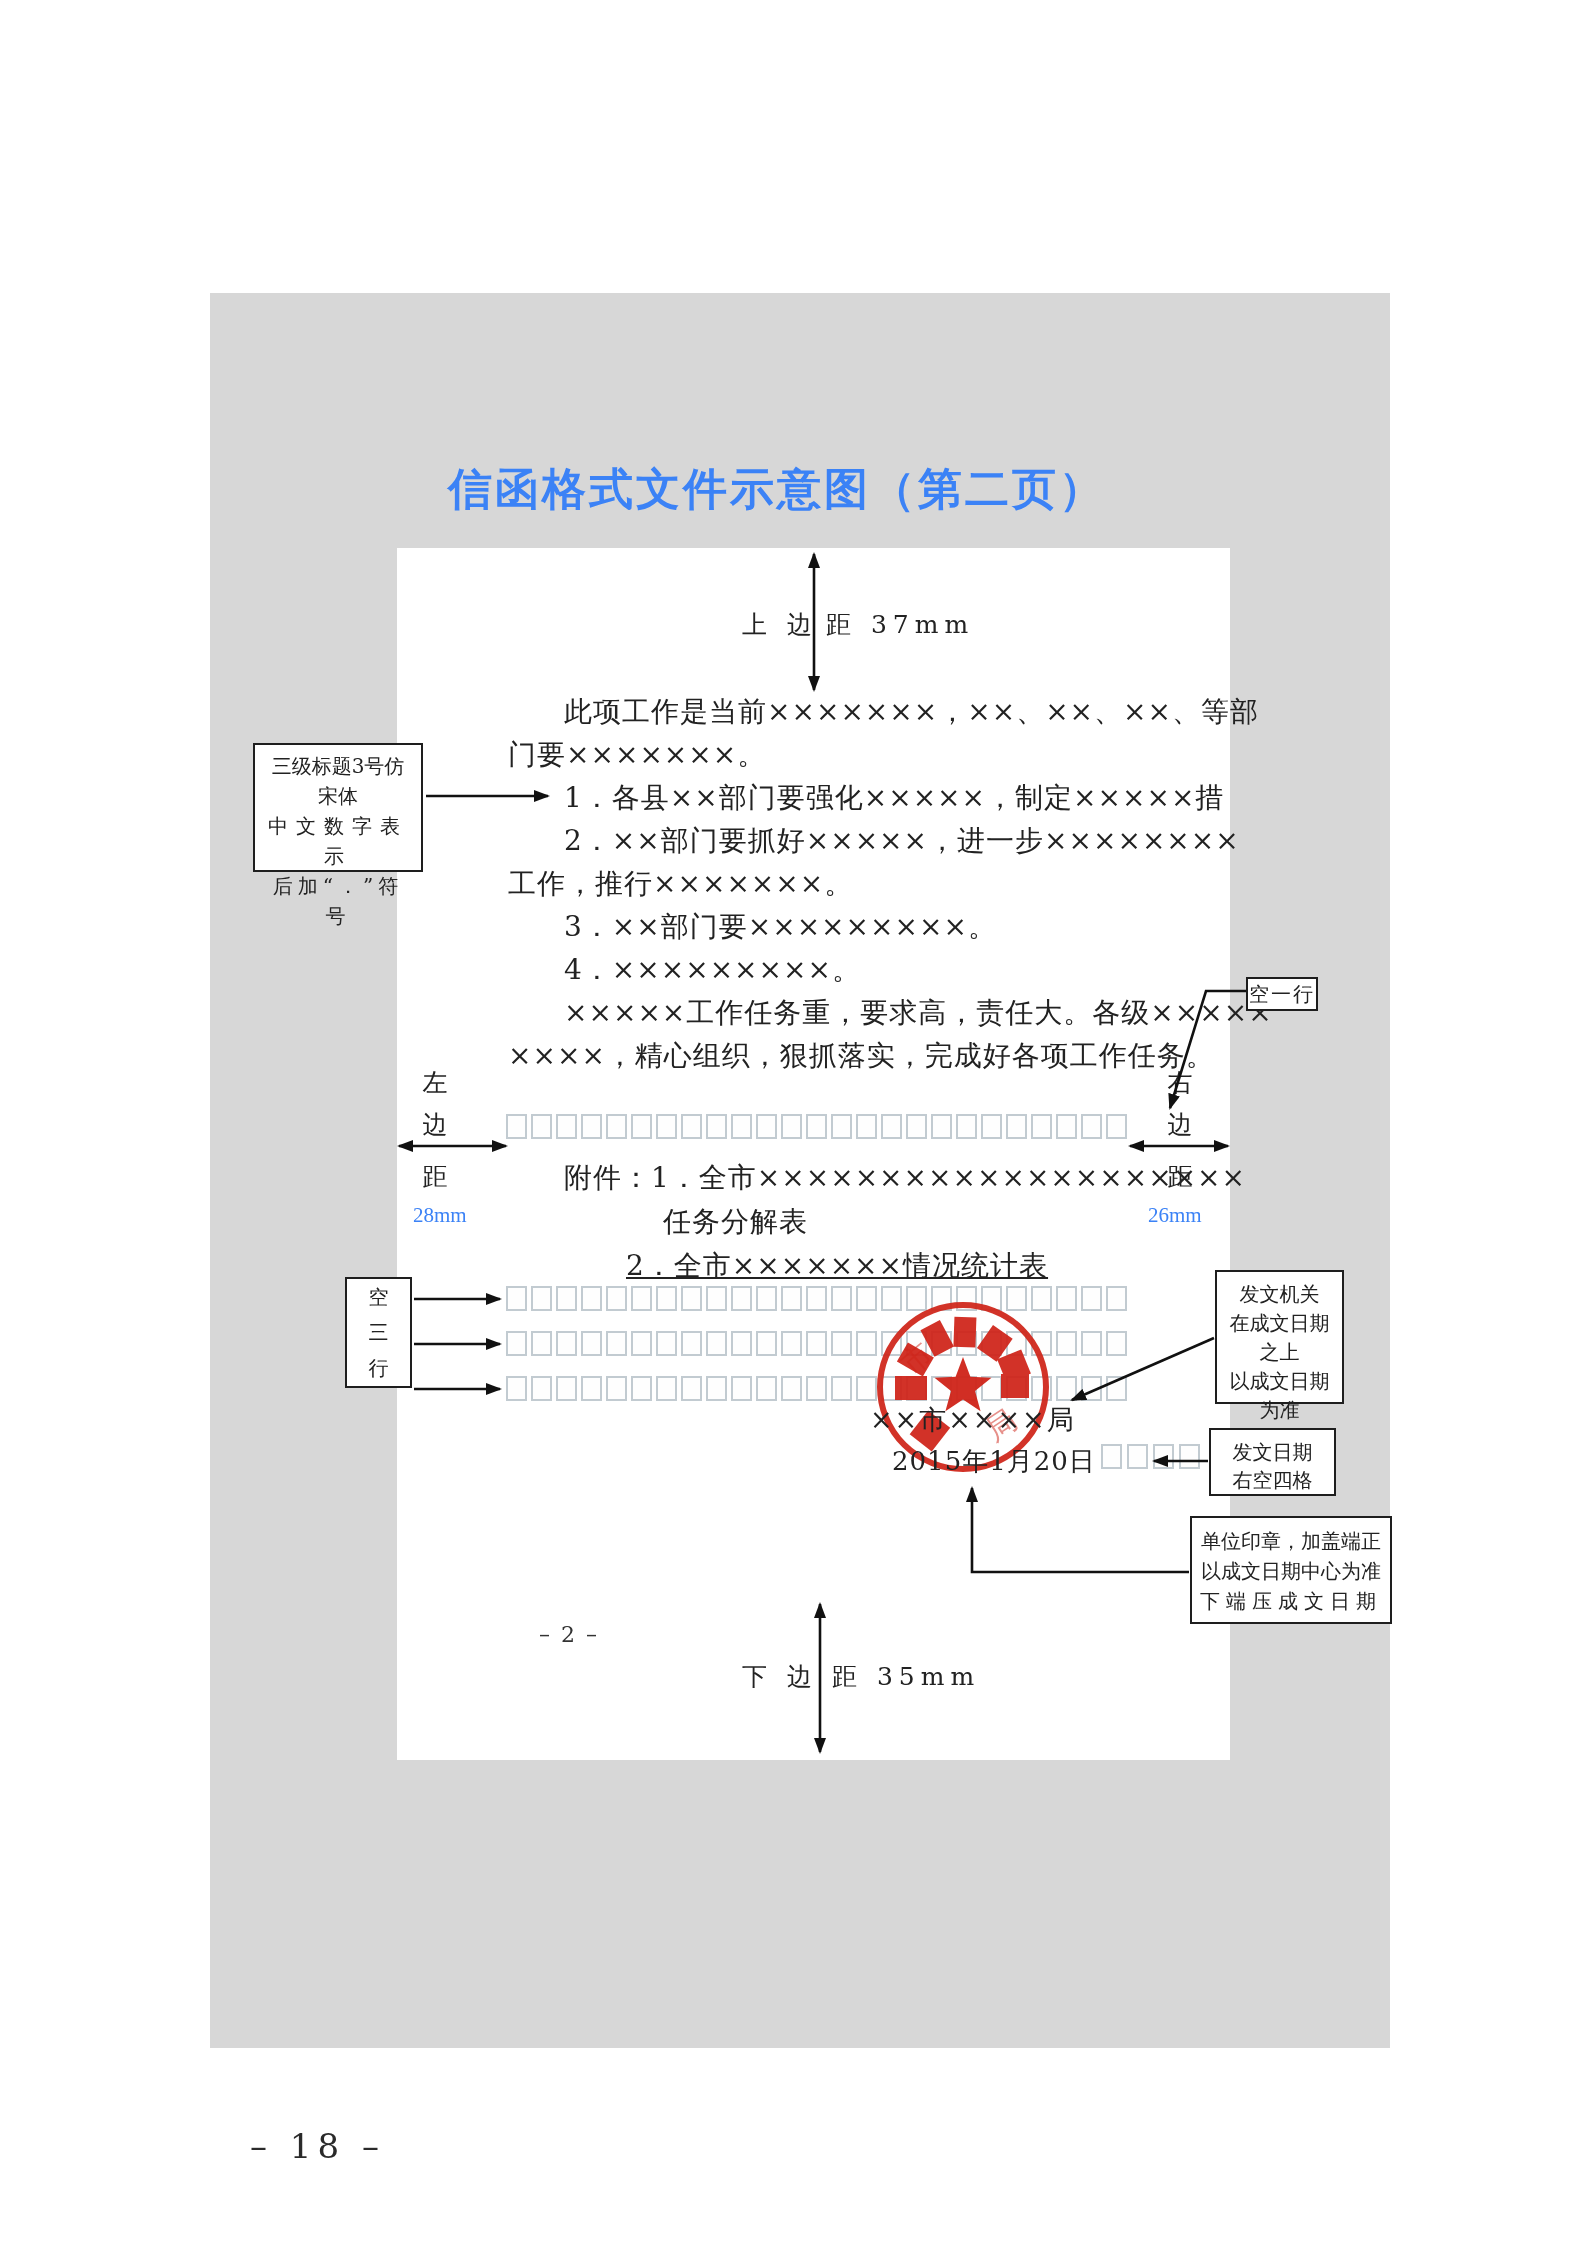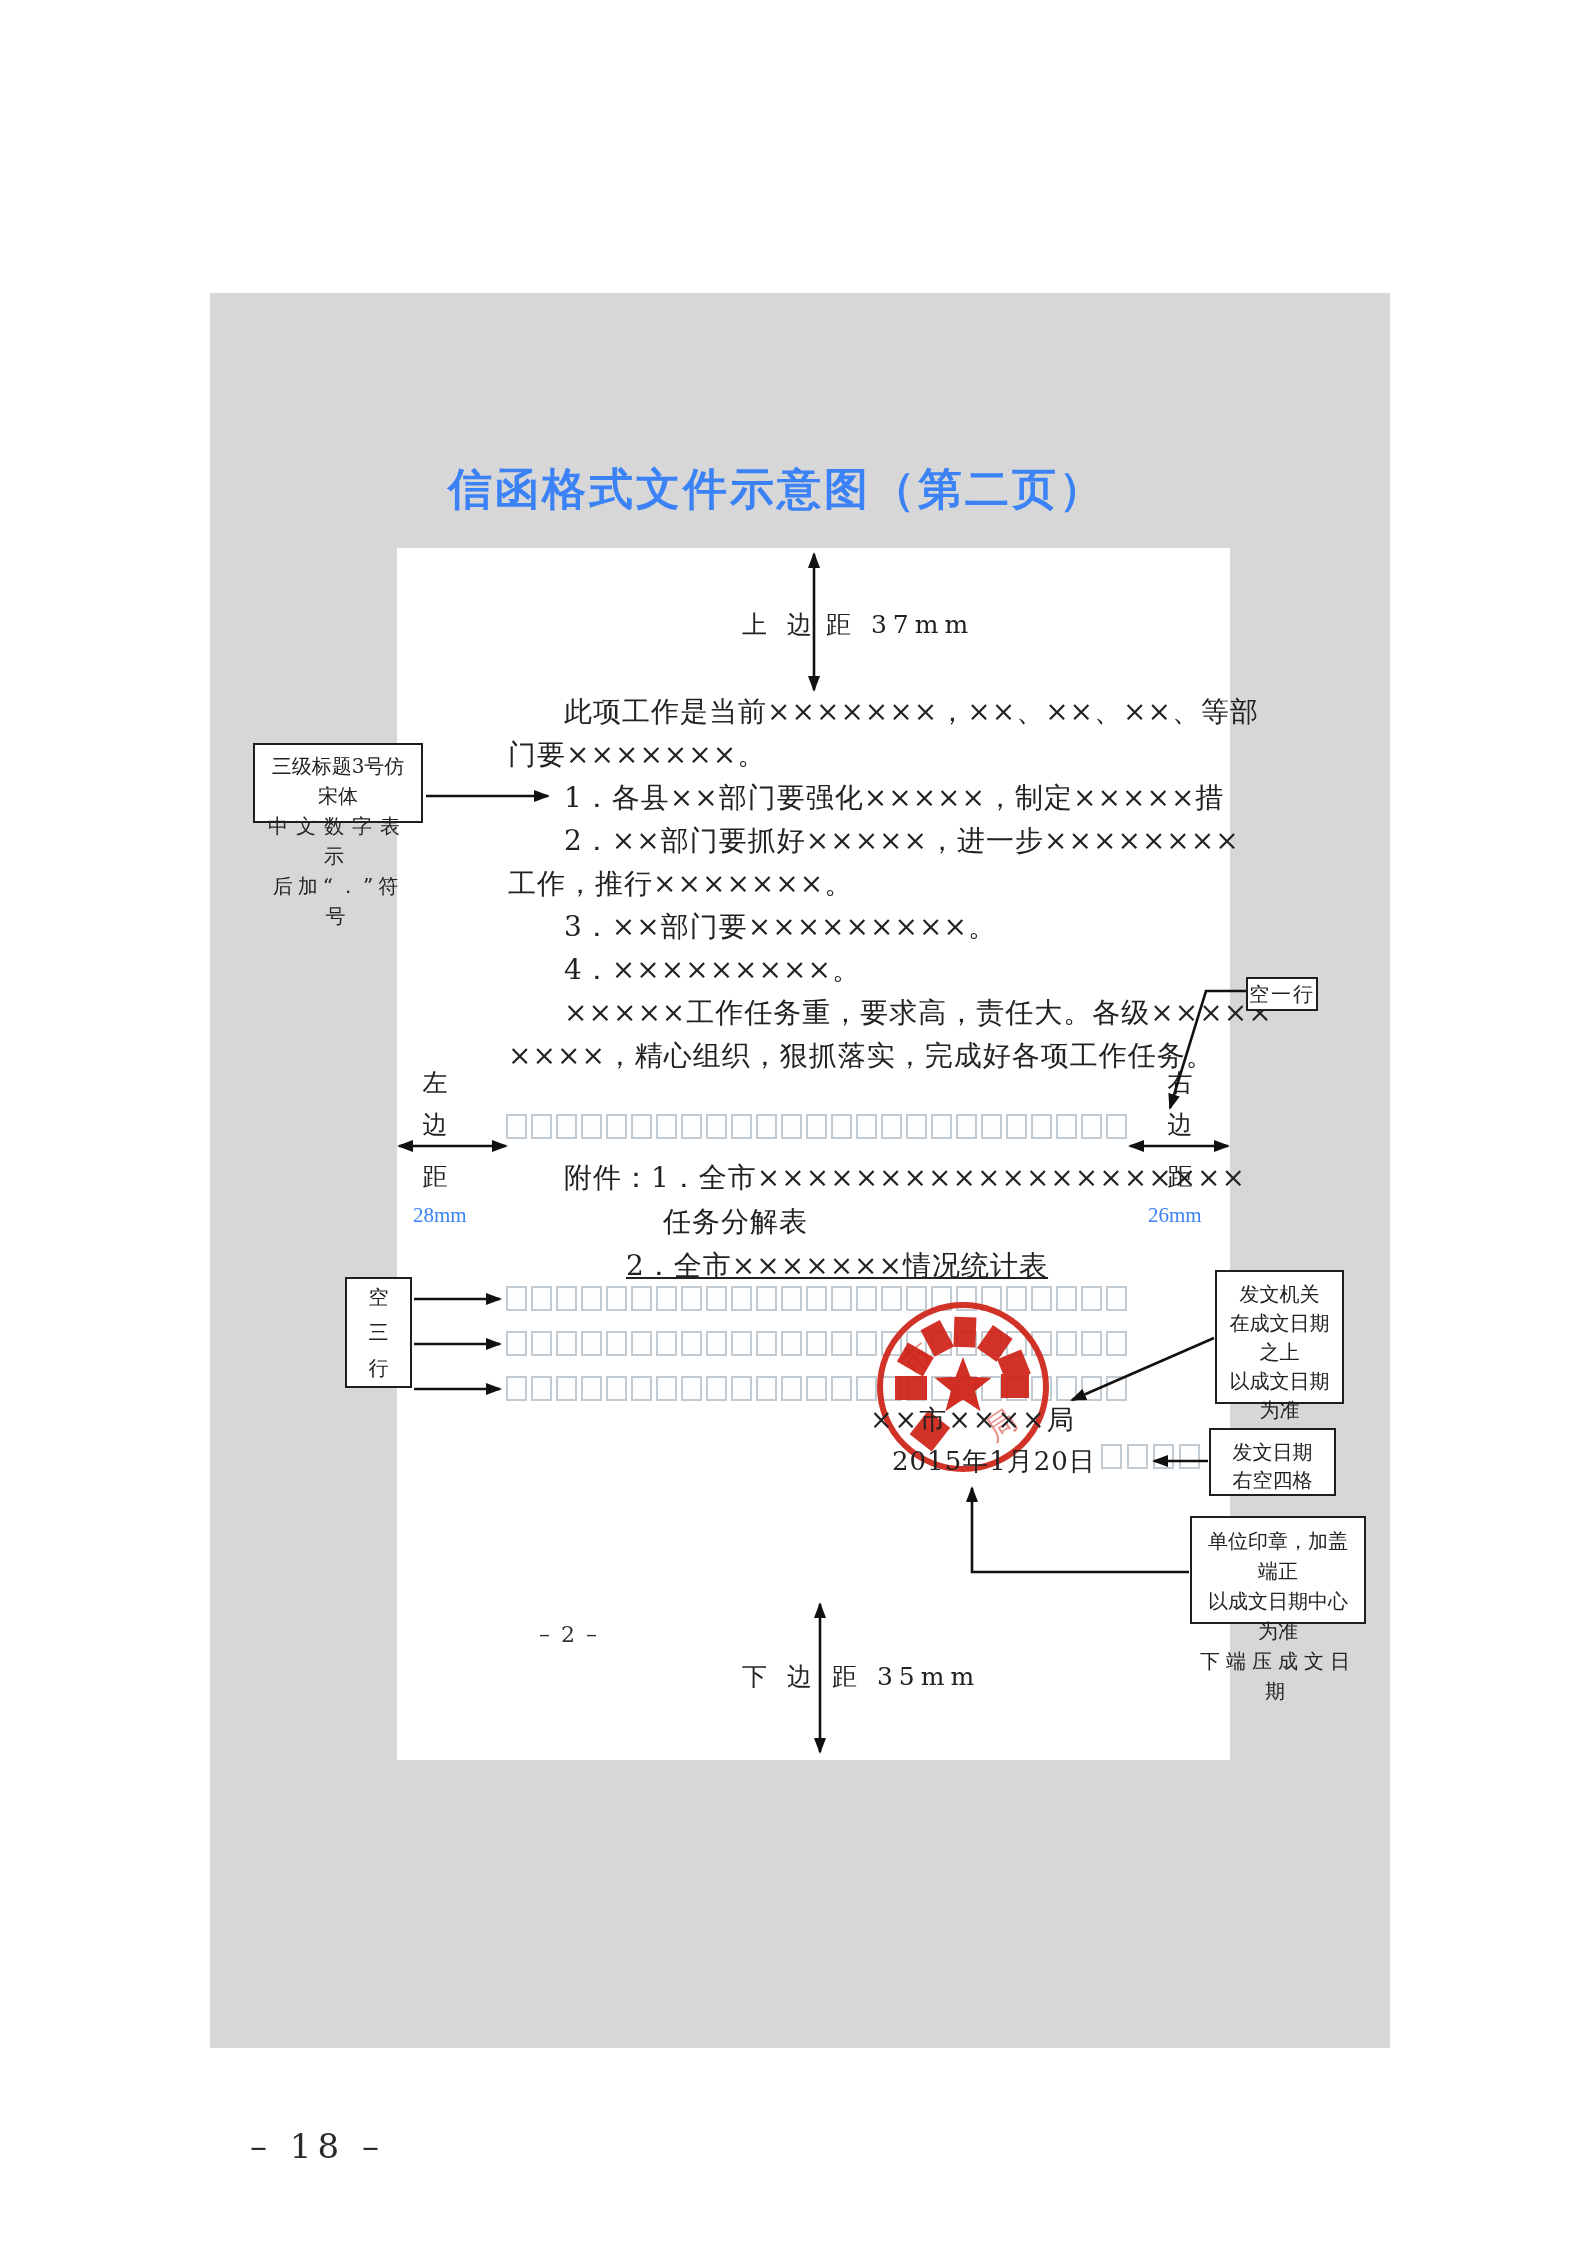--- a/index.html
+++ b/index.html
@@ -33,27 +33,27 @@
   #date-line{left:892px;top:1444px;font-size:26px;letter-spacing:1px;z-index:5;color:#222;white-space:nowrap;}
   #date-line .sq{margin-left:5px;margin-right:0;}
   #inner-pagenum{left:539px;top:1622px;font-size:22px;letter-spacing:2px;color:#333;z-index:4;}
   
   .mlabel{font-size:25px;letter-spacing:6px;color:#222;z-index:4;white-space:nowrap;}
   .vchar{font-size:25px;color:#222;z-index:4;width:34px;text-align:center;}
   .mmval{font-size:21px;color:#3b82f6;z-index:4;font-family:Liberation Serif, serif;}
   
   .callout{background:#ffffff;border:2.5px solid #1e1e1e;z-index:6;color:#222;
            font-size:20px;box-sizing:border-box;}
-  #co-heading{left:253px;top:743px;width:170px;height:80px;padding:6px 8px;text-align:center;line-height:30px;}
+  #co-heading{left:253px;top:743px;width:170px;height:129px;padding:6px 8px;text-align:center;line-height:30px;}
   #co-blank1{left:1246px;top:977px;width:72px;height:34px;line-height:30px;text-align:center;letter-spacing:2px;}
   #co-blank3{left:345px;top:1277px;width:67px;height:111px;display:flex;flex-direction:column;
              justify-content:space-around;align-items:center;line-height:22px;}
   #co-org{left:1215px;top:1270px;width:129px;height:134px;padding:8px 4px;text-align:center;line-height:29px;}
   #co-date{left:1209px;top:1428px;width:127px;height:68px;padding:8px 4px;text-align:center;line-height:28px;}
-  #co-seal{left:1190px;top:1516px;width:176px;height:108px;padding:8px 8px;text-align:center;line-height:30px;}
+  #co-seal{left:1190px;top:1516px;width:202px;height:108px;padding:8px 8px;text-align:center;line-height:30px;}
   
   #arrows{left:0;top:0;width:1587px;height:2245px;z-index:5;pointer-events:none;}
   
   #seal{left:875px;top:1300px;width:176px;height:174px;z-index:4;}
   
   #footer-pagenum{left:250px;top:2126px;font-size:34px;letter-spacing:6px;color:#2a2a2a;z-index:2;}
 </style>
 </head>
 <body>
 

